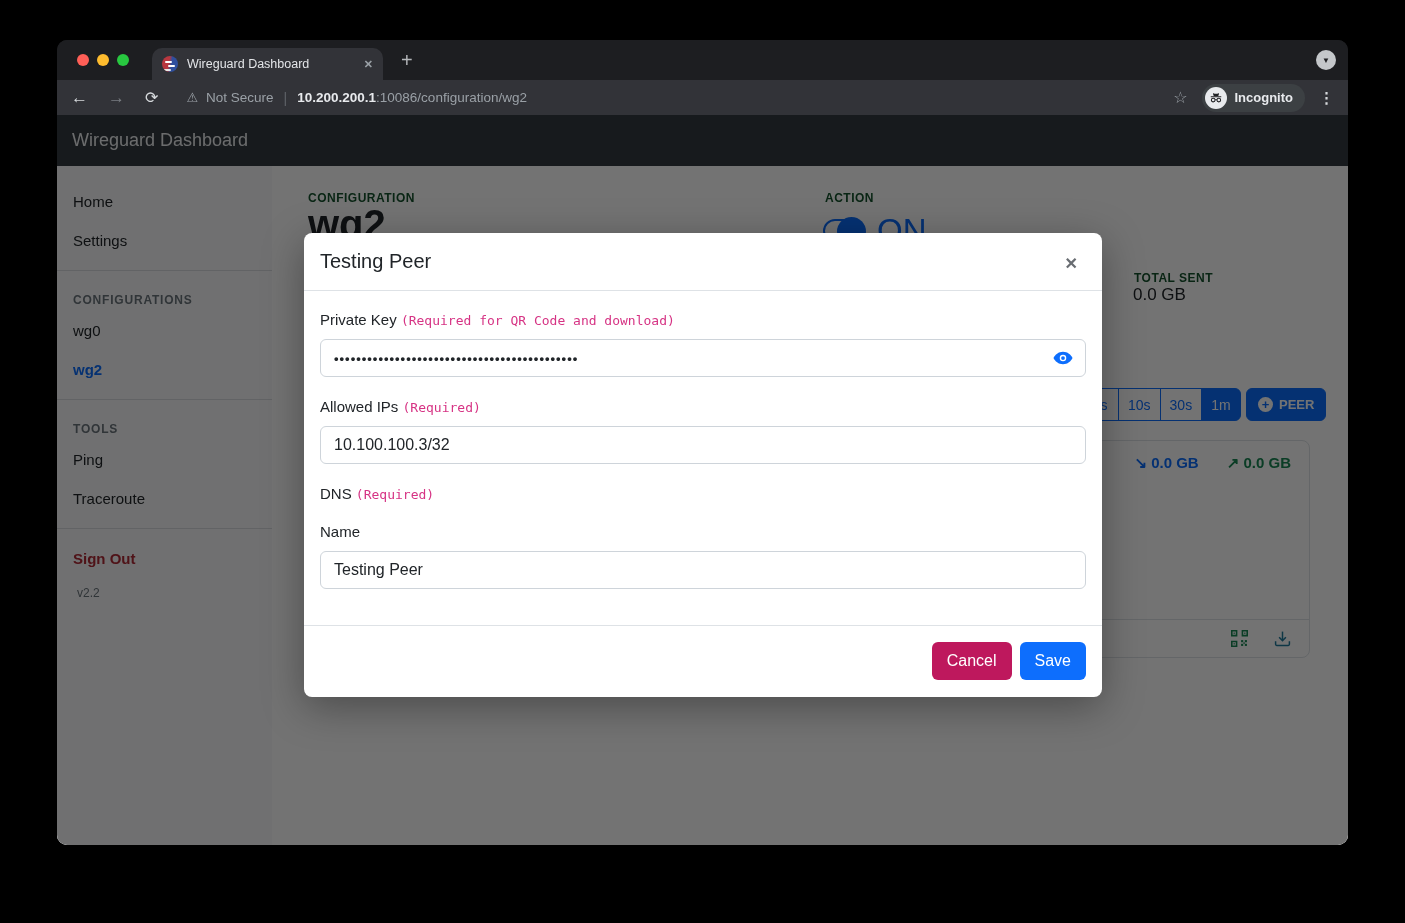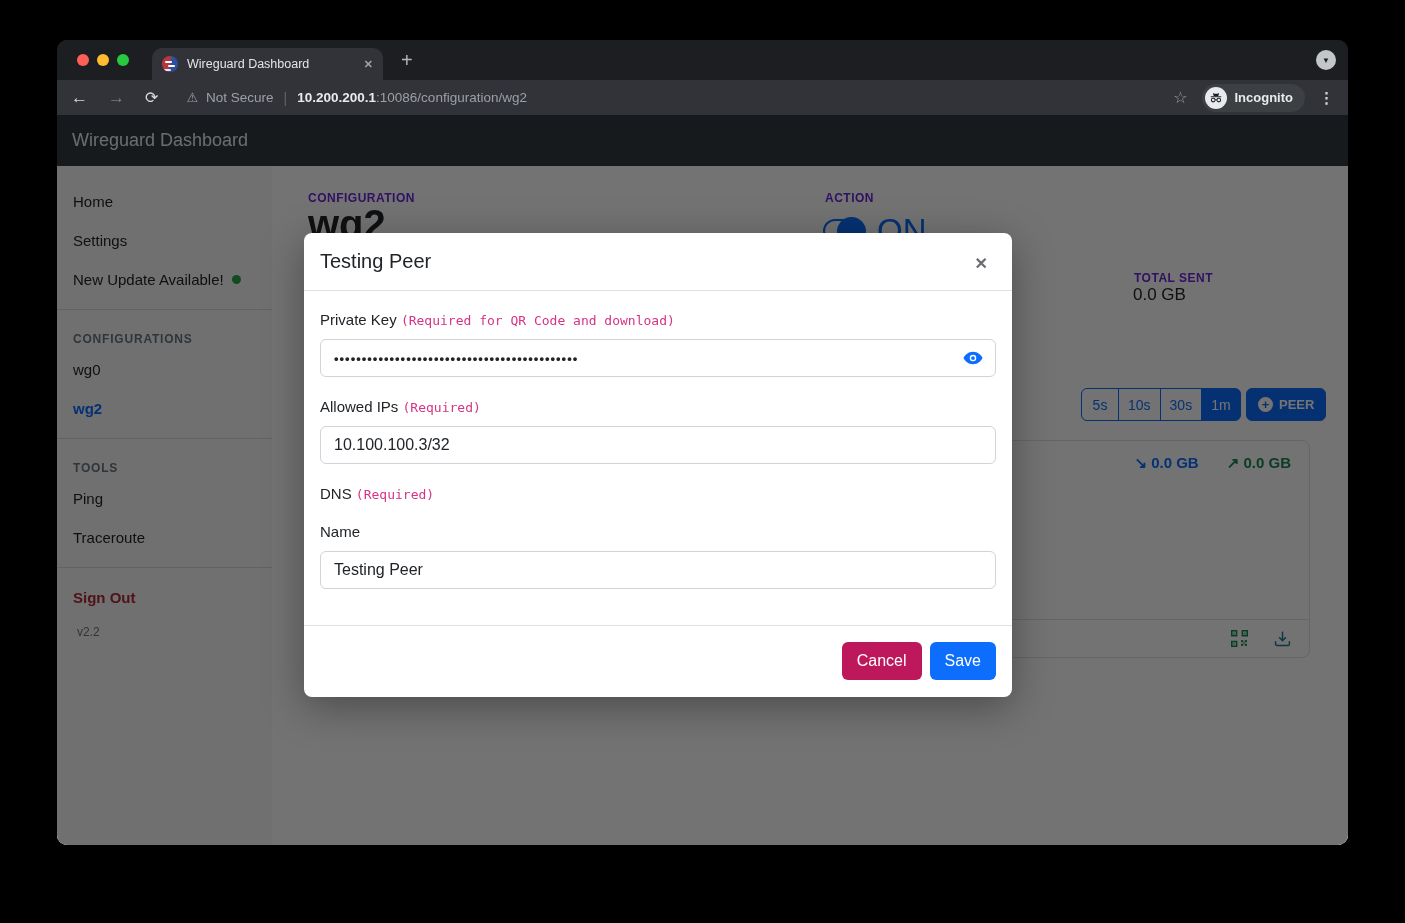--- a/index.html
+++ b/index.html
@@ -57,21 +57,21 @@
              border-right:1px solid #dee2e6; padding-top:16px; font-size:15px; z-index:1; }
   .sb-link { display:flex; align-items:center; gap:8px; padding:11px 16px; color:#212529; cursor:pointer; }
   .sb-link.active { color:#0d6efd; font-weight:700; }
   .sb-link.signout { color:#b02a37; font-weight:700; }
   .sb-head { padding:12px 16px 4px; font-size:12px; font-weight:700; color:#6c757d; letter-spacing:.8px; }
   .sb-hr { border:0; border-top:1px solid #d9dcdf; margin:10px 0; }
   .dot { width:9px; height:9px; border-radius:50%; background:#28a745; flex:0 0 9px; }
   .version { padding:8px 20px; font-size:12px; color:#6c757d; }
 
   .main { position:absolute; left:215px; top:51px; right:0; bottom:0; background:#fff; z-index:1; }
-  .ovl-lbl { position:absolute; font-size:12px; font-weight:700; color:#6d28d9; letter-spacing:.5px; }
+  .ovl-lbl { position:absolute; font-size:12px; font-weight:700; color:#14532d; letter-spacing:.5px; }
   .cfg-name { position:absolute; left:36px; top:36px; font-size:40px; font-weight:700; color:#212529; }
   .action-row { position:absolute; left:551px; top:48px; display:flex; align-items:center; gap:12px; }
   .switch { position:relative; width:42px; height:24px; border:2px solid #0d6efd; border-radius:14px; background:#fff; }
   .knob { position:absolute; right:-3px; top:-4px; width:29px; height:29px; border-radius:50%; background:#0d6efd; }
   .on-text { font-size:33px; color:#0d6efd; font-weight:500; line-height:1; }
   .stat-val { position:absolute; left:861px; top:119px; font-size:17px; color:#212529; }
 
   .intervals { position:absolute; left:810px; top:222px; display:flex; }
   .int-btn { min-width:38px; height:33px; border:1px solid #0d6efd; background:#fff; color:#0d6efd;
              font-size:14px; display:flex; align-items:center; justify-content:center; padding:0 9px; margin-left:-1px; }
@@ -87,21 +87,21 @@
   .peer-card { position:absolute; left:36px; top:274px; right:38px; height:218px; background:#fff;
                border:1px solid #dee2e6; border-radius:8px; display:flex; flex-direction:column; }
   .pc-head { display:flex; justify-content:flex-end; gap:28px; padding:13px 18px; font-size:15px; font-weight:600; }
   .pc-recv { color:#0d6efd; } .pc-sent { color:#198754; }
   .pc-body { flex:1; }
   .pc-foot { border-top:1px solid #dee2e6; display:flex; justify-content:flex-end; align-items:center;
              gap:26px; padding:10px 18px; }
 
   
   .overlay { position:absolute; inset:0; background:rgba(0,0,0,.55); z-index:50; }
-  .modal { position:absolute; left:247px; top:118px; width:708px; background:#fff; border-radius:8px;
+  .modal { position:absolute; left:247px; top:118px; width:798px; background:#fff; border-radius:8px;
            z-index:100; box-shadow:0 10px 40px rgba(0,0,0,.35); }
   .m-head { display:flex; justify-content:space-between; align-items:flex-start; padding:17px 16px; border-bottom:1px solid #dee2e6; }
   .m-title { font-size:20px; font-weight:500; color:#212529; }
   .m-close { font-size:16px; font-weight:700; color:#696d72; margin:4px 8px 0 0; cursor:pointer; }
   .m-body { padding:20px 16px 7px; }
   .fg { margin-bottom:21px; }
   .fg label { display:block; font-size:15px; color:#212529; margin-bottom:11px; }
   .req { font-family:"DejaVu Sans Mono", monospace; font-size:13px; color:#d63384; }
   .inp { width:100%; height:38px; border:1px solid #ced4da; border-radius:6px; padding:0 13px;
          font-size:16px; color:#212529; background:#fff; font-family:"Liberation Sans",sans-serif; outline:none; }
@@ -173,24 +173,20 @@
         <span class="brand">Wireguard Dashboard</span>
       </div>
 
       <aside class="sidebar">
         <div class="sb-link">
             <span>Home</span>
           </div>
         <div class="sb-link">
             <span>Settings</span>
           </div>
-        <div class="sb-link">
-          <span>New Update Available!</span>
-          <span class="dot"></span>
-        </div>
         <hr class="sb-hr">
         <div class="sb-head">CONFIGURATIONS</div>
         <div class="sb-link">
             <span>wg0</span>
           </div>
         <div class="sb-link active">
             <span>wg2</span>
           </div>
         <hr class="sb-hr">
         <div class="sb-head">TOOLS</div>

